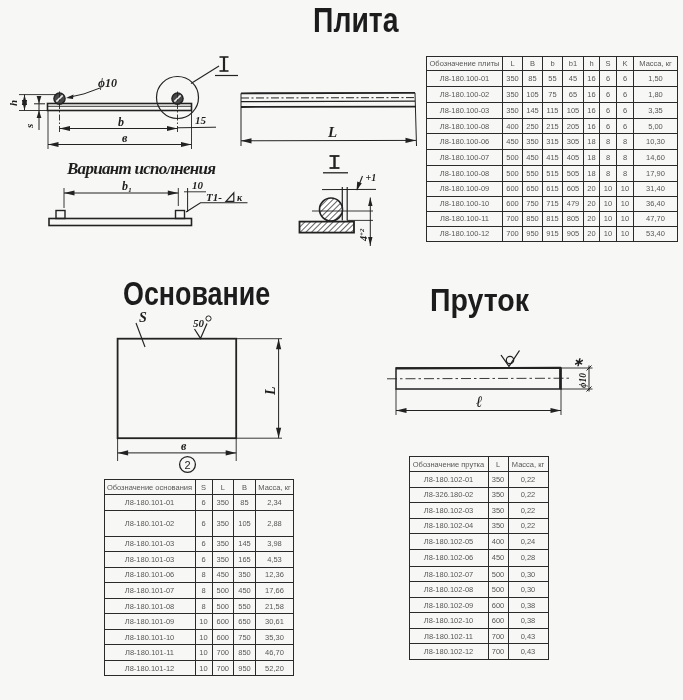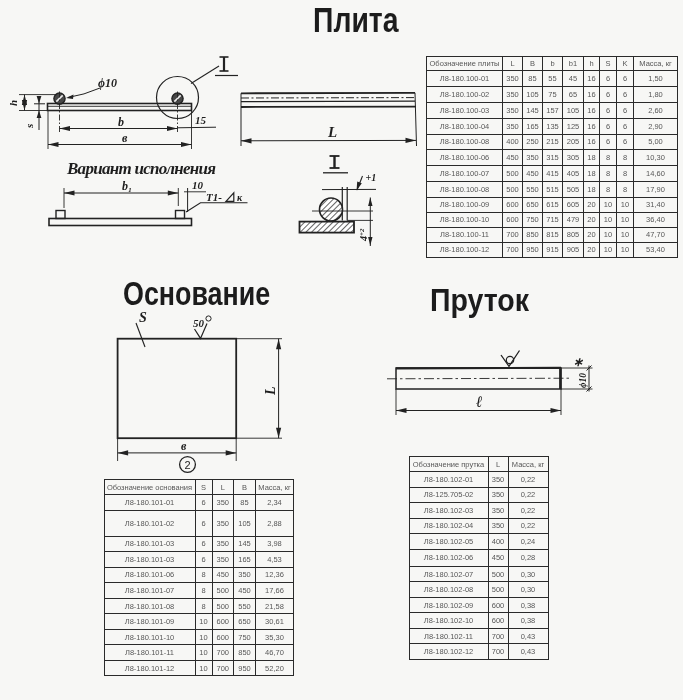--- a/index.html
+++ b/index.html
@@ -180,37 +180,26 @@
         <td>65</td>
         <td>16</td>
         <td>6</td>
         <td>6</td>
         <td>1,80</td>
       </tr>
 <tr style="height:15.9px">
         <td>Л8-180.100-03</td>
         <td>350</td>
         <td>145</td>
-        <td>157</td>
+        <td>115</td>
         <td>105</td>
         <td>16</td>
         <td>6</td>
         <td>6</td>
-        <td>2,60</td>
-      </tr>
-<tr style="height:15.9px">
-        <td>Л8-180.100-04</td>
-        <td>350</td>
-        <td>165</td>
-        <td>135</td>
-        <td>125</td>
-        <td>16</td>
-        <td>6</td>
-        <td>6</td>
-        <td>2,90</td>
+        <td>3,35</td>
       </tr>
 <tr style="height:15.8px">
         <td>Л8-180.100-08</td>
         <td>400</td>
         <td>250</td>
         <td>215</td>
         <td>205</td>
         <td>16</td>
         <td>6</td>
         <td>6</td>
@@ -401,21 +390,21 @@
         <td>Обозначение прутка</td>
         <td>L</td>
         <td>Масса, кг</td>
       </tr>
 <tr style="height:15.55px">
         <td>Л8-180.102-01</td>
         <td>350</td>
         <td>0,22</td>
       </tr>
 <tr style="height:15.55px">
-        <td>Л8-125.705-02</td>
+        <td>Л8-326.180-02</td>
         <td>350</td>
         <td>0,22</td>
       </tr>
 <tr style="height:15.55px">
         <td>Л8-180.102-03</td>
         <td>350</td>
         <td>0,22</td>
       </tr>
 <tr style="height:15.55px">
         <td>Л8-180.102-04</td>

